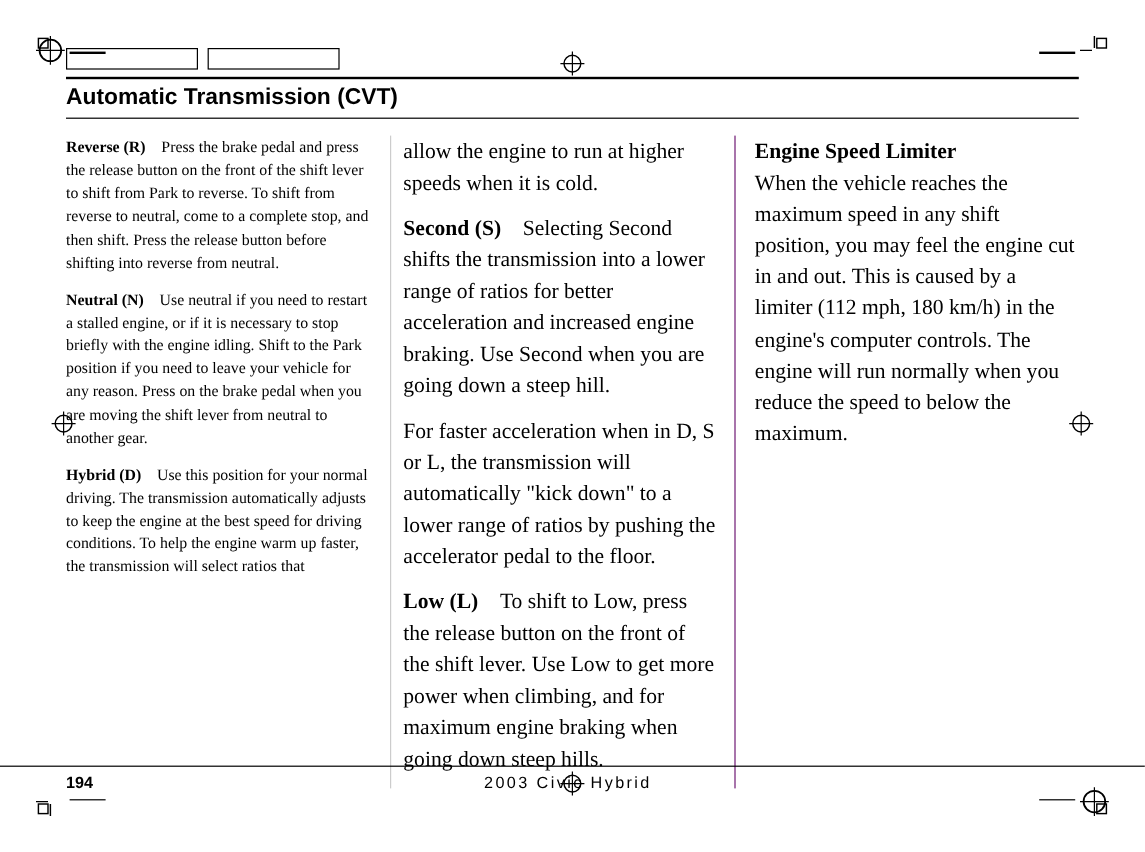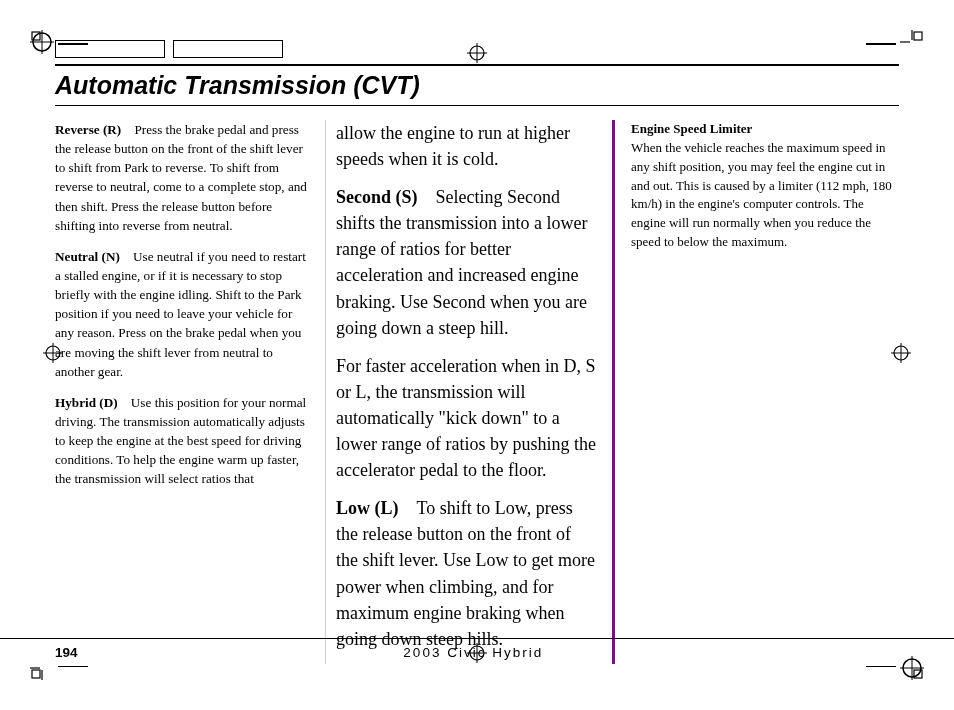--- a/index.html
+++ b/index.html
@@ -77,24 +77,23 @@
 
     .title-row {
       border-top: 2px solid #000;
       padding-top: 5px;
       border-bottom: 1.5px solid #000;
       padding-bottom: 5px;
       margin-bottom: 14px;
     }
 
     .page-title {
-      font-size: 25px;
+      font-size: 19px;
       font-weight: bold;
       font-family: Arial, Helvetica, sans-serif;
-      font-style: italic;
     }
 
     
     .content-columns {
       display: flex;
       gap: 0;
       width: 100%;
     }
 
     .col-left {
@@ -109,23 +108,23 @@
       padding-left: 10px;
       padding-right: 16px;
       font-size: 18px;
       line-height: 1.45;
       border-left: 1px solid #ccc;
     }
 
     .col-right {
       width: 34%;
       padding-left: 16px;
-      font-size: 13px;
+      font-size: 18px;
       line-height: 1.45;
-      border-left: 3px solid #701a75;
+      border-left: 1px solid #701a75;
     }
 
     .section {
       margin-bottom: 12px;
     }
 
     .section-label {
       font-weight: bold;
       text-align: center;
     }

